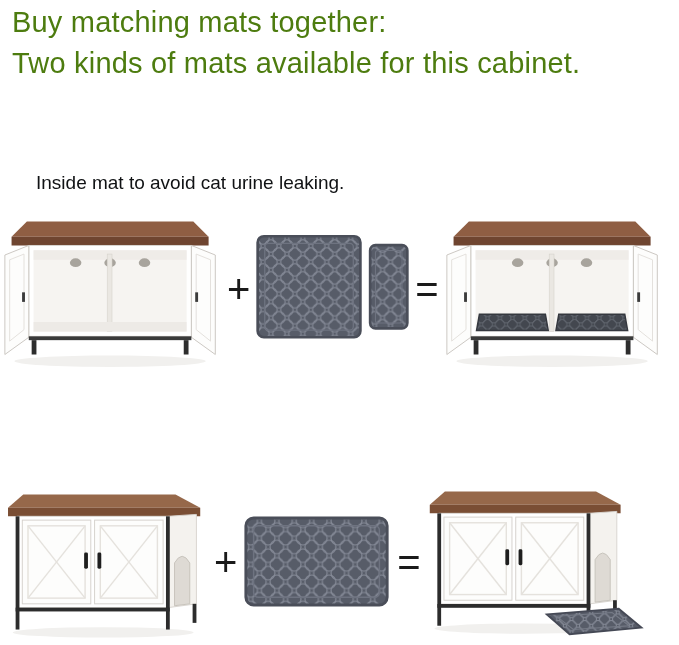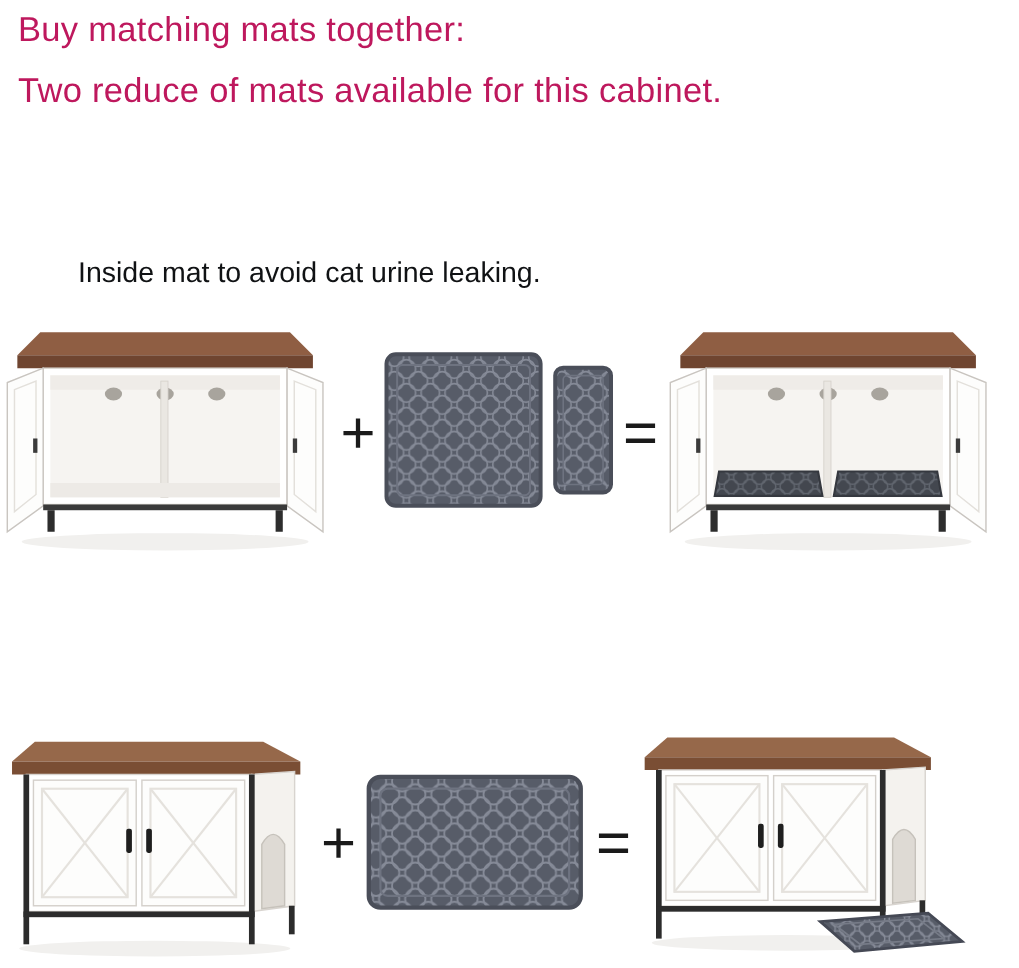--- a/index.html
+++ b/index.html
@@ -9,35 +9,34 @@
     width: 679px;
     height: 645px;
     background: #ffffff;
     font-family: "Liberation Sans", sans-serif;
     color: #141414;
     overflow: hidden;
   }
   .headline {
     position: absolute;
     left: 12px;
-    font-size: 23px;
+    font-size: 29px;
     font-weight: 400;
     letter-spacing: 0.2px;
     white-space: nowrap;
-    color: #be185d;
+    color: #4d7c0f;
   }
   .h1 { top: 6px; }
   .h2 { top: 47px; }
   .caption {
     position: absolute;
     font-size: 19px;
     font-weight: 400;
     white-space: nowrap;
     color: #101214;
-    margin-left: 16px;
   }
   .cap1 { left: 36px; top: 172px; }
   .cap2 { left: 38px; top: 442px; }
   .equation {
     position: absolute;
     display: flex;
     align-items: center;
   }
   .eq1 { left: 2px; top: 206px; width: 675px; }
   .eq2 { left: 4px; top: 480px; width: 673px; }
@@ -50,21 +49,21 @@
     flex: 0 0 auto;
   }
   .figure { flex: 0 0 auto; display: block; }
 </style>
 </head>
 <body>
 
 <div class="canvas">
 
   <div class="headline h1">Buy matching mats together:</div>
-  <div class="headline h2">Two reduce of mats available for this cabinet.</div>
+  <div class="headline h2">Two kinds of mats available for this cabinet.</div>
 
   <div class="caption cap1">Inside mat to avoid cat urine leaking.</div>
 
   <div class="equation eq1">
 
     <svg class="figure" viewBox="0 0 230 172" width="220" height="165" aria-hidden="true">
       <ellipse cx="113" cy="162" rx="100" ry="6" fill="#f1f0ee"></ellipse>
       <g>
         <polygon points="26,16 200,16 216,32 10,32" fill="#8f5e43"></polygon>
         <polygon points="10,32 216,32 216,41 10,41" fill="#6f4530"></polygon>

